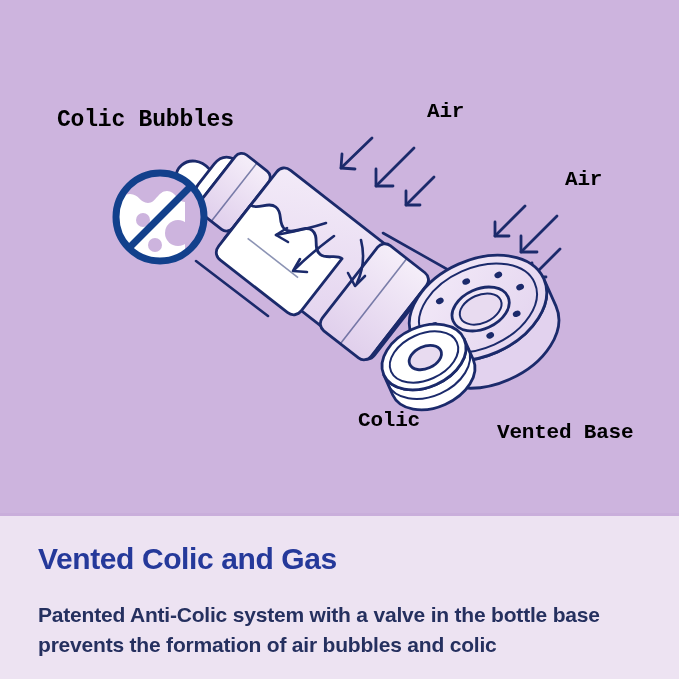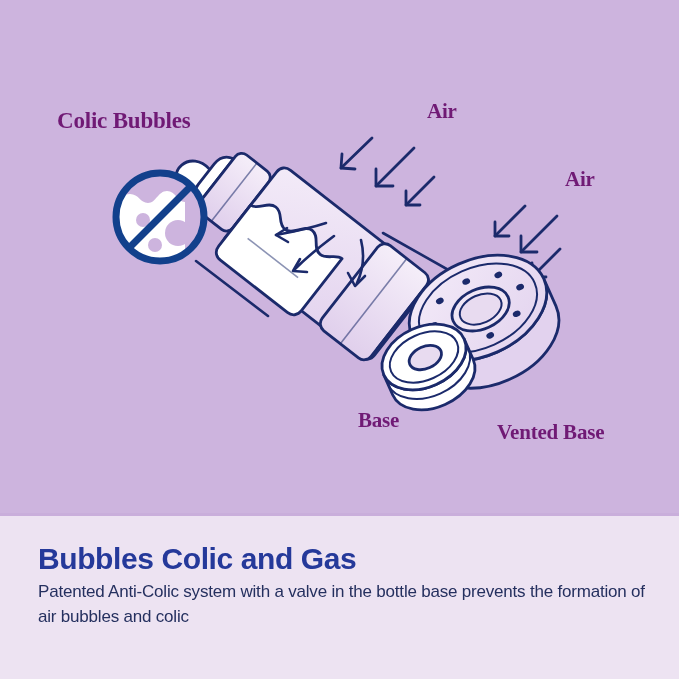--- a/index.html
+++ b/index.html
@@ -30,22 +30,22 @@
     position: absolute;
     left: 0;
     top: 0;
     width: 679px;
     height: 513px;
     display: block;
   }
   
   .diagram-label {
     position: absolute;
-    color: #701a75;
-    font-family: Liberation Serif, serif;
+    color: #000000;
+    font-family: Liberation Mono, monospace;
     font-weight: bold;
     letter-spacing: -0.2px;
     white-space: nowrap;
     line-height: 1;
   }
   #label-colic-bubbles {
     left: 57px;
     top: 109px;
     font-size: 23px;
   }
@@ -89,26 +89,26 @@
     font-family: "Liberation Sans", sans-serif;
     font-size: 30px;
     font-weight: bold;
     color: #25399a;
     letter-spacing: -0.4px;
     line-height: 1;
   }
   #caption-body {
     position: absolute;
     left: 38px;
-    top: 64px;
+    top: 84px;
     width: 610px;
     margin: 0;
     font-family: "Liberation Sans", sans-serif;
-    font-size: 17px;
-    font-weight: normal;
+    font-size: 21px;
+    font-weight: bold;
     color: #25305f;
     line-height: 1.45;
     letter-spacing: -0.2px;
   }
 </style>
 </head>
 <body>
 
 <div id="infographic">
 
@@ -271,21 +271,21 @@
     </svg>
 
     <span class="diagram-label" id="label-colic-bubbles">Colic Bubbles</span>
 
     <span class="diagram-label" id="label-air-top">Air</span>
 
     <span class="diagram-label" id="label-air-right">Air</span>
 
     <span class="diagram-label" id="label-vented-base">Vented Base</span>
 
-    <span class="diagram-label" id="label-valve">Base</span>
+    <span class="diagram-label" id="label-valve">Colic</span>
   </div>
 
   <div id="caption-panel">
-    <h2 id="caption-heading">Bubbles Colic and Gas</h2>
+    <h2 id="caption-heading">Vented Colic and Gas</h2>
     <p id="caption-body">Patented Anti-Colic system with a valve in the bottle base prevents the formation of air bubbles and colic</p>
   </div>
 
 </div>
 
 </body></html>

